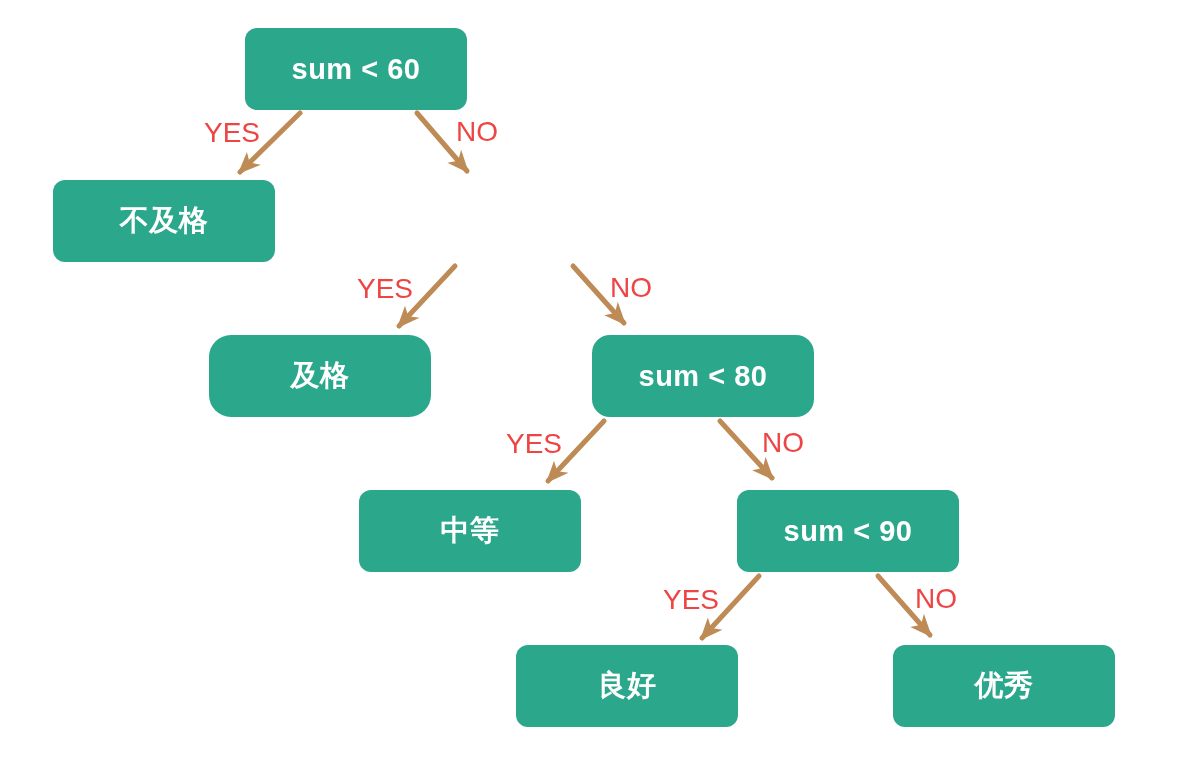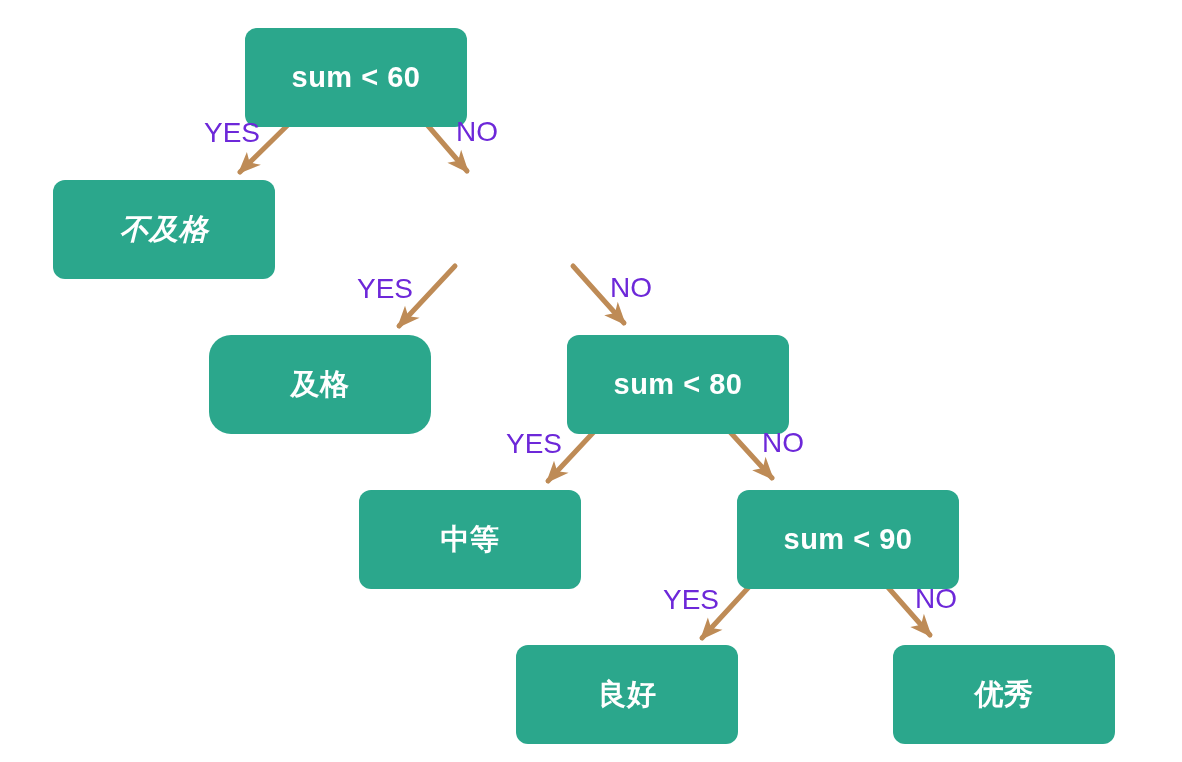--- a/index.html
+++ b/index.html
@@ -19,48 +19,48 @@
     position: absolute;
     left: 0;
     top: 0;
     width: 1182px;
     height: 762px;
     pointer-events: none;
   }
   .node {
     position: absolute;
     width: 222px;
-    height: 99px;
+    height: 82px;
     background: #2BA78C;
     border-radius: 12px;
     display: flex;
     align-items: center;
     justify-content: center;
   }
   .node .node-label {
     color: #ffffff;
     font-size: 29px;
     font-weight: 700;
     letter-spacing: 0.5px;
     white-space: nowrap;
   }
   .edge-label {
     position: absolute;
-    color: #6d28d9;
+    color: #ef4444;
     font-size: 28px;
     font-weight: 400;
     line-height: 30px;
     white-space: nowrap;
   }
   
   .n0 { left: 245px; top: 28px;  }
-  .n1 { left: 53px;  top: 180px; font-style: italic; }
+  .n1 { left: 53px;  top: 180px; }
   .n2 { left: 431px; top: 180px; }
   .n3 { left: 209px; top: 335px; border-radius: 22px; }
-  .n4 { left: 567px; top: 335px; }
+  .n4 { left: 592px; top: 335px; border-radius: 18px; }
   .n5 { left: 359px; top: 490px; justify-content: center; }
   .n6 { left: 737px; top: 490px; }
   .n7 { left: 516px; top: 645px; }
   .n8 { left: 893px; top: 645px; }
   
   .e0 { left: 204px; top: 118px; }
   .e1 { left: 456px; top: 117px; }
   .e2 { left: 357px; top: 274px; }
   .e3 { left: 610px; top: 273px; }
   .e4 { left: 506px; top: 429px; }

